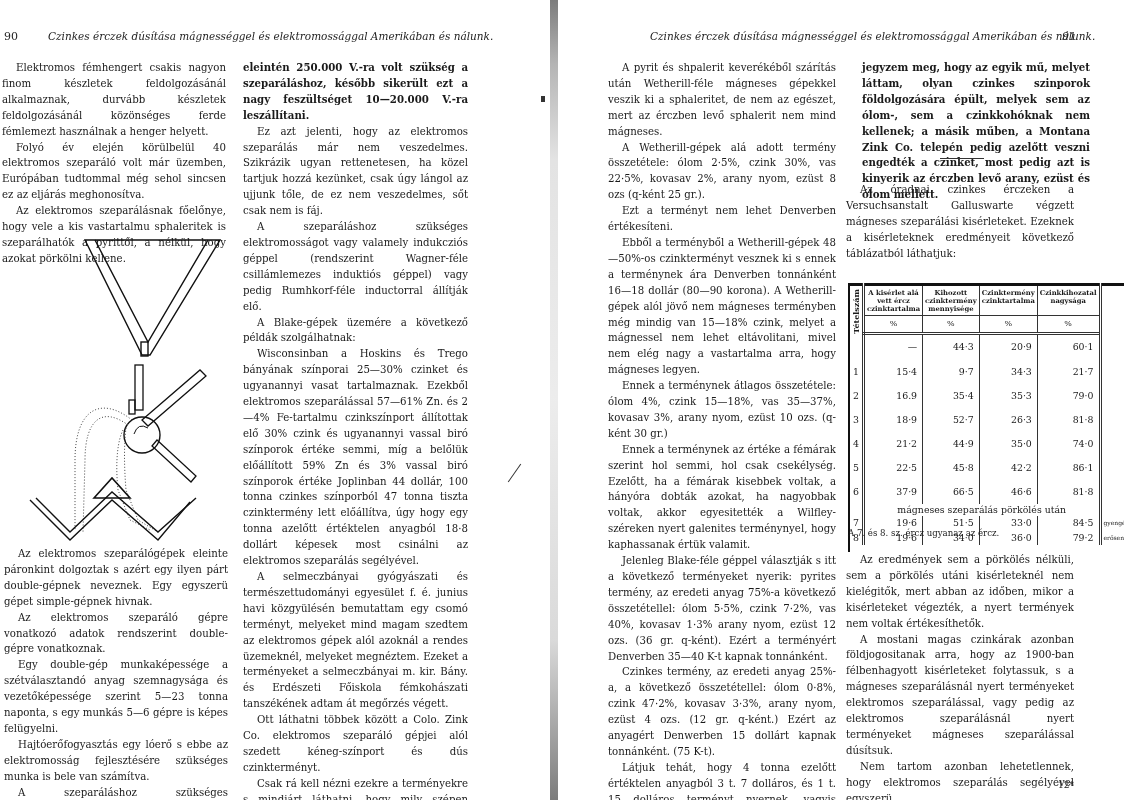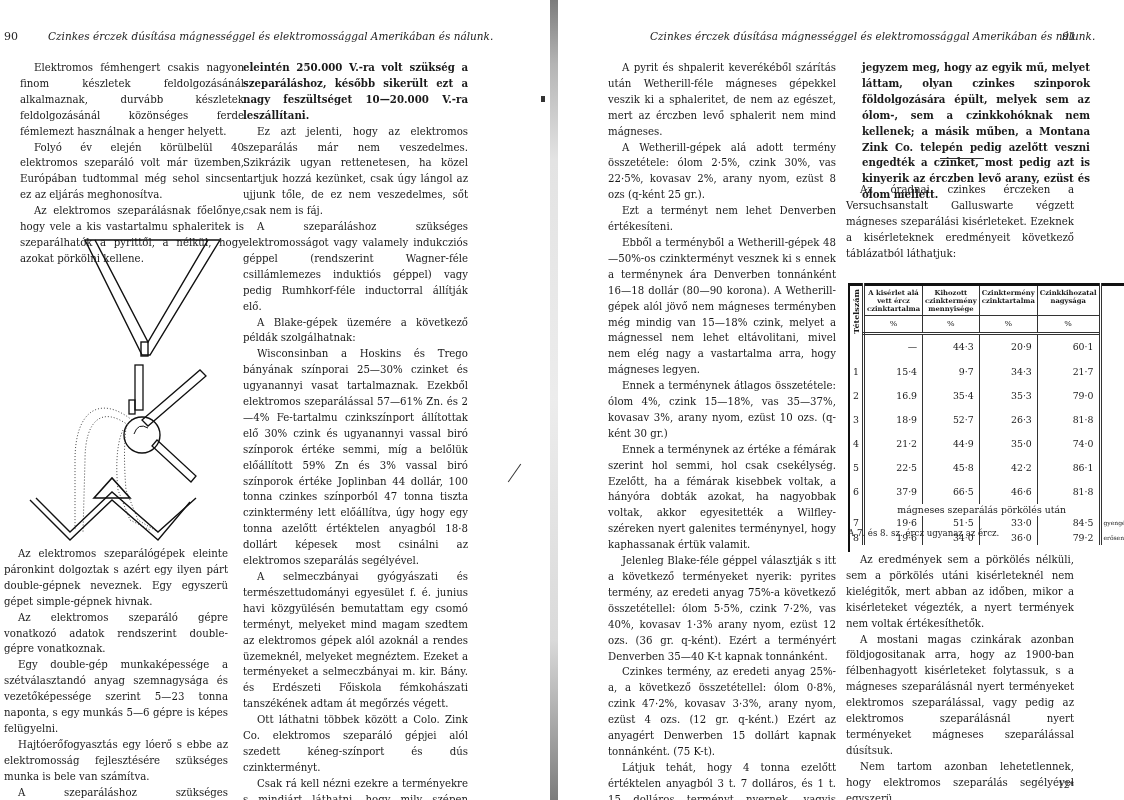--- a/index.html
+++ b/index.html
@@ -33,21 +33,21 @@
   .vgroup { writing-mode:vertical-rl; transform:rotate(180deg); font-size:9px; line-height:11px; text-align:center; }
   .footnote { position:absolute; left:848px; top:528px; font-size:8.6px; }
 </style>
 </head>
 <body>
 
 <div class="page left-page">
   <div class="page-num" style="left:4px;">90</div>
   <div class="running-head" style="left:48px;">Czinkes érczek dúsítása mágnességgel és elektromossággal Amerikában és nálunk.</div>
 
-  <div class="col" style="left:20px; top:60px; width:224px;">
+  <div class="col" style="left:2px; top:60px; width:224px;">
     <p>Elektromos fémhengert csakis nagyon finom készletek feldolgozásánál alkalmaznak, durvább készletek feldolgozásánál közönséges ferde fémlemezt használnak a henger helyett.</p>
     <p>Folyó év elején körülbelül 40 elektromos szeparáló volt már üzemben, Európában tudtommal még sehol sincsen ez az eljárás meghonosítva.</p>
     <p>Az elektromos szeparálásnak főelőnye, hogy vele a kis vastartalmu sphaleritek is szeparálhatók a pyrittől, a nélkül, hogy azokat pörkölni kellene.</p>
   </div>
 
   <svg class="diagram" viewBox="0 0 210 320">
     <g fill="none" stroke="#111" stroke-width="1.4">
       <polygon points="65,10 200,10 130,125 122,125"></polygon>
       <polyline points="75,10 128,112 188,10"></polyline>
       <rect x="121" y="112" width="7" height="14"></rect>

